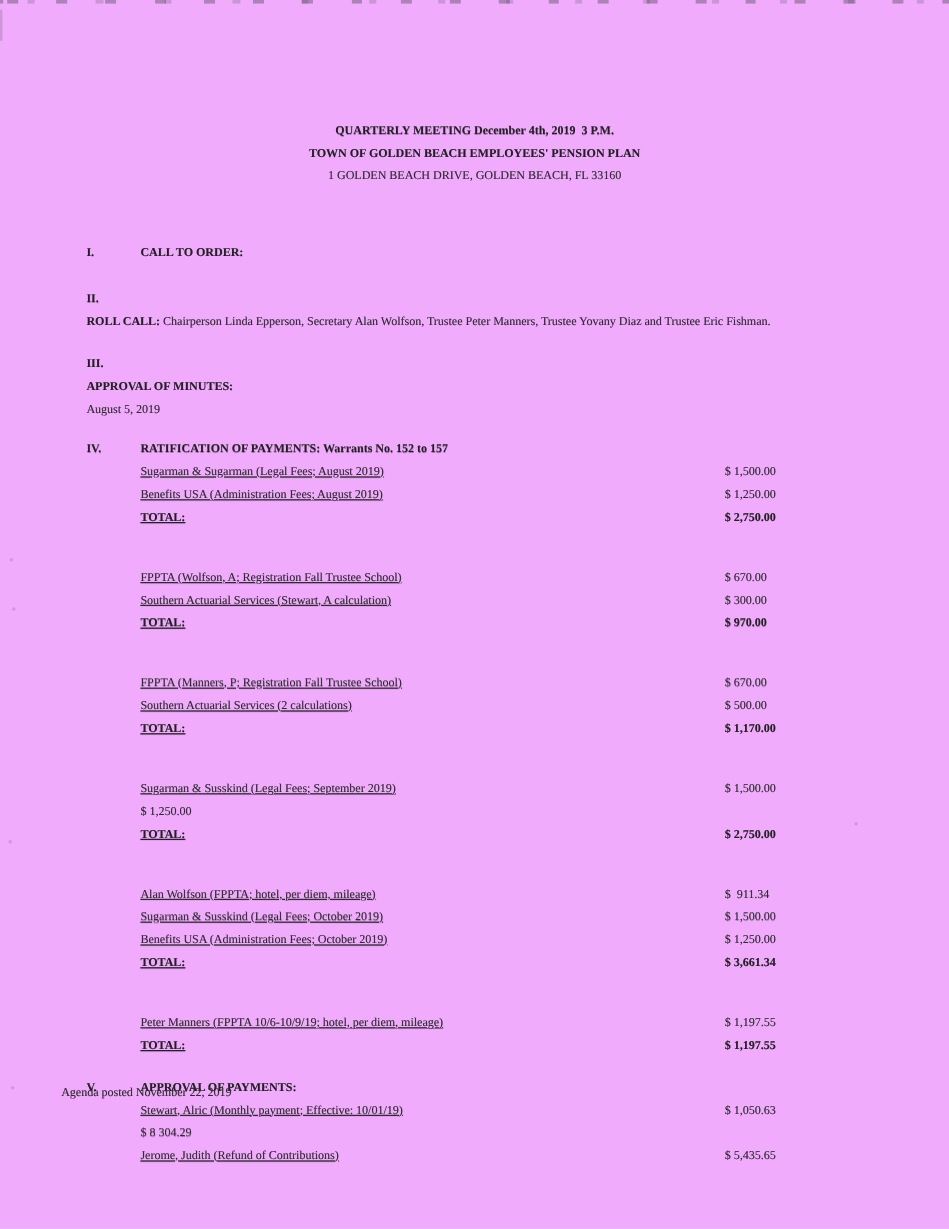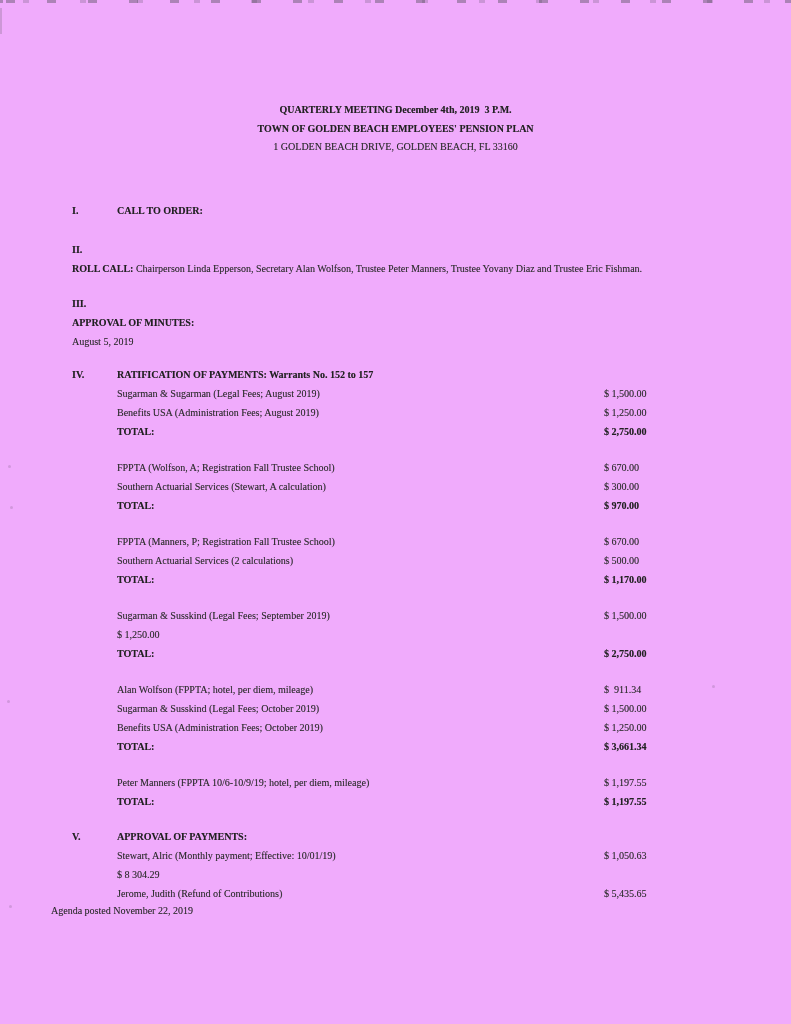--- a/index.html
+++ b/index.html
@@ -38,24 +38,24 @@
   .sec{display:flex;}
   .sec .num{width:45px;flex-shrink:0;font-weight:bold;color:#222;}
   .sec .body{flex:1;min-width:0;}
 
   .sec-1{margin-top:44px;}
   .sec-2{margin-top:20px;flex-direction:column;}
   .sec-3{margin-top:16px;flex-direction:column;}
   .sec-4{margin-top:14px;}
   .sec-5{margin-top:16px;}
 
-  .group{margin-top:17px;}
+  .group{margin-top:31px;}
   .group.first{margin-top:0;}
   .pay-row{display:flex;}
-  .pay-label{width:487px;flex-shrink:0;}
+  .pay-label{width:487px;flex-shrink:0;text-decoration:underline;}
   .pay-amount{white-space:pre;flex:1;}
 
   footer{position:absolute;left:51px;top:901px;}
 </style>
 </head>
 <body>
 
 <div class="page">
 
   <div class="top-scan"></div>

